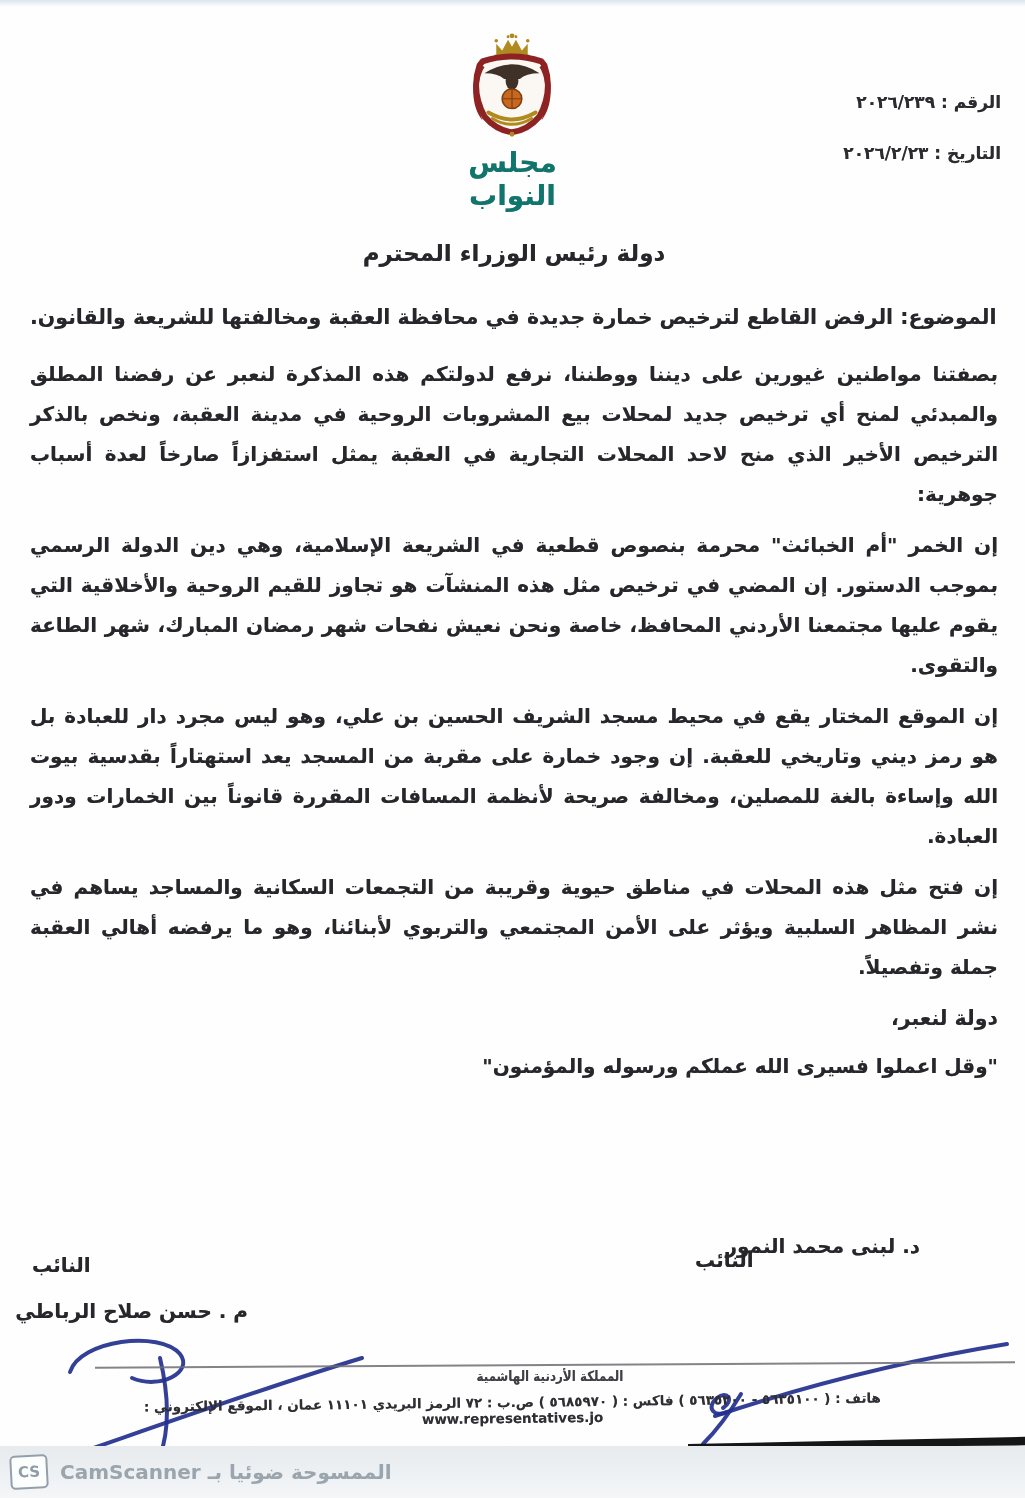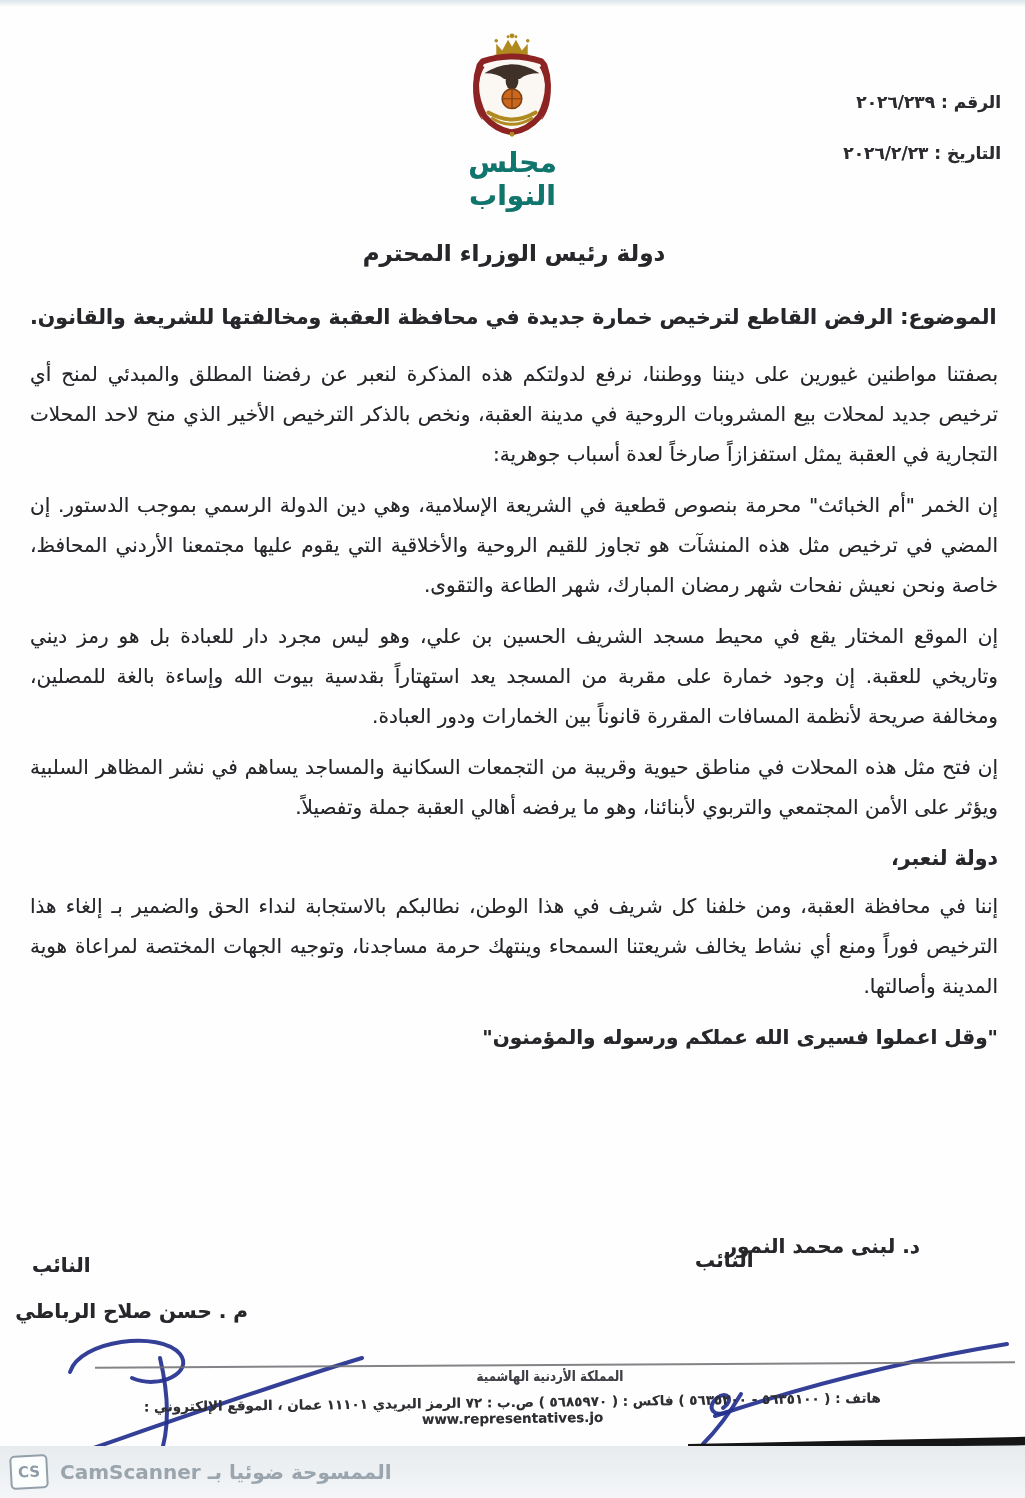--- a/index.html
+++ b/index.html
@@ -15,21 +15,21 @@
     position:absolute;left:425px;top:146px;width:175px;text-align:center;
     font-size:28px;font-weight:800;color:#0f766e;letter-spacing:-1px;direction:rtl;
     filter:blur(.2px);
   }
   .ref-line{position:absolute;right:24px;direction:rtl;font-size:17px;font-weight:700;color:#2b2b30;}
   .ref-number{top:92px;}
   .ref-date{top:143px;}
   .letter-body{position:absolute;top:233px;left:30px;right:27px;direction:rtl;}
   .title{text-align:center;font-size:23px;font-weight:800;line-height:40px;margin:0 0 24px;}
   .subject{font-size:20.5px;font-weight:800;line-height:41px;text-align:left;margin:0 0 16px;}
-  .para{font-size:20px;font-weight:400;line-height:40px;margin:0 0 11px;
+  .para{font-size:20px;font-weight:700;line-height:40px;margin:0 0 11px;
     text-align:justify;text-align-last:right;}
   .sec-heading{font-size:20px;font-weight:800;line-height:40px;margin:0 0 8px;}
   .addr{font-size:20.5px;font-weight:800;line-height:40px;margin:2px 0 8px;}
   .quote{font-size:20px;font-weight:800;line-height:40px;text-align:right;margin:6px 0 0;}
   .sig-title{position:absolute;font-size:20px;font-weight:800;direction:rtl;text-align:left;}
   .sig-title-right{left:695px;top:1248px;width:200px;}
   .sig-title-left{left:32px;top:1253px;width:185px;}
   .sig-name{position:absolute;font-size:20px;font-weight:800;direction:rtl;text-align:right;}
   .sig-name-right{left:640px;top:1234px;width:280px;}
   .sig-name-left{left:8px;top:1299px;width:240px;}
@@ -95,21 +95,20 @@
     <div class="subject">الموضوع: الرفض القاطع لترخيص خمارة جديدة في محافظة العقبة ومخالفتها للشريعة والقانون.</div>
     <p class="para">بصفتنا مواطنين غيورين على ديننا ووطننا، نرفع لدولتكم هذه المذكرة لنعبر عن رفضنا المطلق والمبدئي لمنح أي ترخيص جديد لمحلات بيع المشروبات الروحية في مدينة العقبة، ونخص بالذكر الترخيص الأخير الذي منح لاحد المحلات التجارية في العقبة يمثل استفزازاً صارخاً لعدة أسباب جوهرية:</p>
 
     <p class="para">إن الخمر "أم الخبائث" محرمة بنصوص قطعية في الشريعة الإسلامية، وهي دين الدولة الرسمي بموجب الدستور. إن المضي في ترخيص مثل هذه المنشآت هو تجاوز للقيم الروحية والأخلاقية التي يقوم عليها مجتمعنا الأردني المحافظ، خاصة ونحن نعيش نفحات شهر رمضان المبارك، شهر الطاعة والتقوى.</p>
 
     <p class="para">إن الموقع المختار يقع في محيط مسجد الشريف الحسين بن علي، وهو ليس مجرد دار للعبادة بل هو رمز ديني وتاريخي للعقبة. إن وجود خمارة على مقربة من المسجد يعد استهتاراً بقدسية بيوت الله وإساءة بالغة للمصلين، ومخالفة صريحة لأنظمة المسافات المقررة قانوناً بين الخمارات ودور العبادة.</p>
 
     <p class="para">إن فتح مثل هذه المحلات في مناطق حيوية وقريبة من التجمعات السكانية والمساجد يساهم في نشر المظاهر السلبية ويؤثر على الأمن المجتمعي والتربوي لأبنائنا، وهو ما يرفضه أهالي العقبة جملة وتفصيلاً.</p>
 
     <div class="addr">دولة لنعبر،</div>
-    <p class="para">إننا في محافظة العقبة، ومن خلفنا كل شريف في هذا الوطن، نطالبكم بالاستجابة لنداء الحق والضمير بـ إلغاء هذا الترخيص فوراً ومنع أي نشاط يخالف شريعتنا السمحاء وينتهك حرمة مساجدنا، وتوجيه الجهات المختصة لمراعاة هوية المدينة وأصالتها.</p>
 
     <div class="quote">"وقل اعملوا فسيرى الله عملكم ورسوله والمؤمنون"</div>
   </div>
 
   <div class="sig-title sig-title-right">النائب</div>
   <div class="sig-title sig-title-left">النائب</div>
   <div class="sig-name sig-name-right">د. لبنى محمد النمور</div>
   <div class="sig-name sig-name-left">م . حسن صلاح الرباطي</div>
 
   <svg class="sig-svg sig-right" width="330" height="125" viewBox="0 0 330 125">

